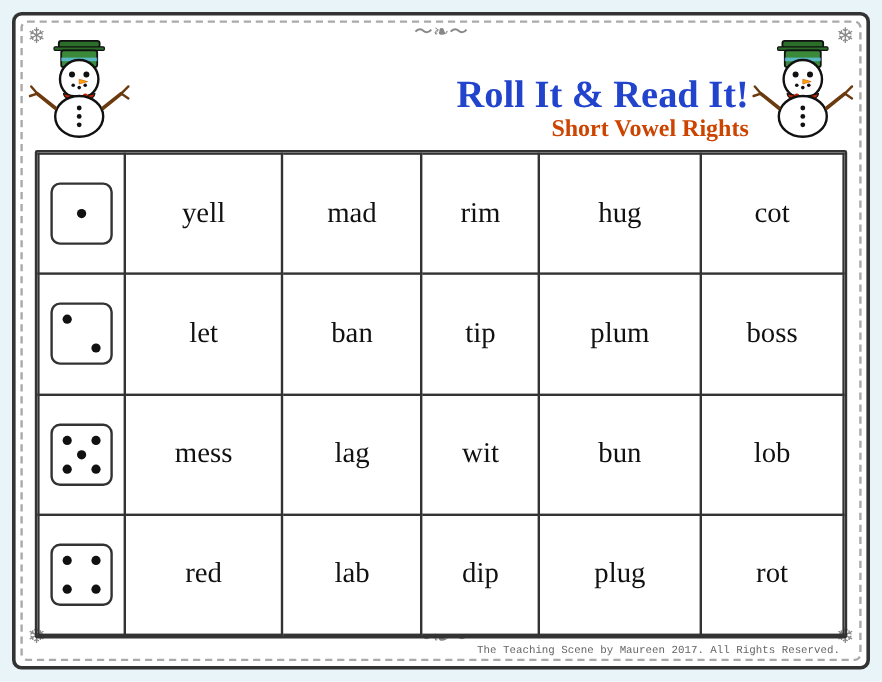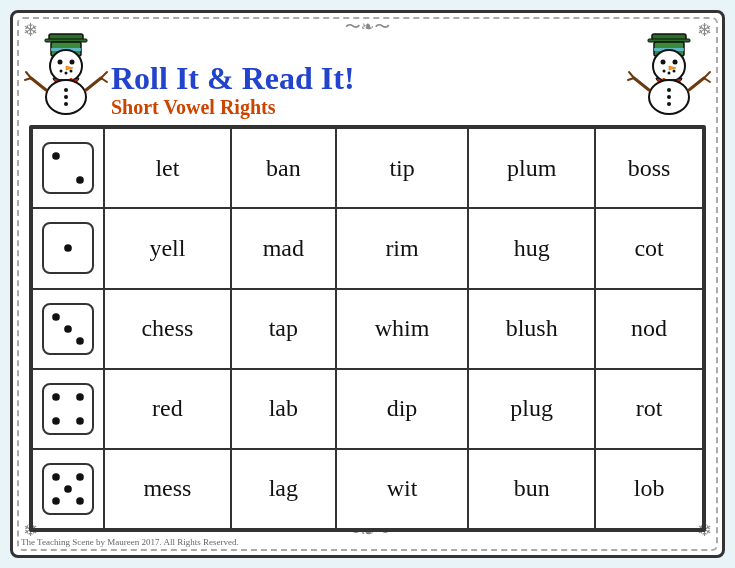--- a/index.html
+++ b/index.html
@@ -48,21 +48,21 @@
     }
 
     .snowman-left, .snowman-right {
       width: 90px;
       height: 85px;
       flex-shrink: 0;
     }
 
     .header-text {
       flex: 1;
-      text-align: left;
+      text-align: right;
       margin-top: 36px;
     }
 
     .title {
       font-size: 32px;
       font-weight: bold;
       color: #2244cc;
       font-family: 'Comic Sans MS', cursive;
       line-height: 1.1;
     }
@@ -97,25 +97,25 @@
       color: #111;
       padding: 2px 4px;
       height: 73px;
     }
 
     td:first-child {
       width: 72px;
     }
 
     .footer-text {
-      text-align: left;
+      text-align: right;
       font-size: 9px;
       color: #666;
       padding: 1px 14px 0 0;
-      font-family: Liberation Serif, serif;
+      font-family: Liberation Mono, monospace;
       z-index: 1;
     }
 
     
     .snowman-svg {
       width: 100%;
       height: 100%;
     }
 
     
@@ -231,89 +231,75 @@
         <line x1="80" y1="48" x2="86" y2="42" stroke="#6b3a0f" stroke-width="2" stroke-linecap="round"></line>
         <line x1="80" y1="48" x2="86" y2="52" stroke="#6b3a0f" stroke-width="2" stroke-linecap="round"></line>
       </svg>
     </div>
   </div>
 
   <div class="table-wrapper">
     <table>
       <tbody id="table-body">
       <tr>
-            <td>
-              <svg viewBox="0 0 100 100" width="52" height="52" style="border:2.5px solid #333;border-radius:8px;background:white;display:block;margin:auto;">
-      <circle cx="25" cy="25" r="8" fill="#111"></circle>
-                <circle cx="75" cy="75" r="8" fill="#111"></circle>
-    </svg>
-            </td>
-            <td>let</td>
-            <td>ban</td>
-            <td>tip</td>
-            <td>plum</td>
-            <td>boss</td>
-          </tr>
-          <tr>
             <td>
               <svg viewBox="0 0 100 100" width="52" height="52" style="border:2.5px solid #333;border-radius:8px;background:white;display:block;margin:auto;">
       <circle cx="50" cy="50" r="8" fill="#111"></circle>
     </svg>
             </td>
             <td>yell</td>
             <td>mad</td>
             <td>rim</td>
             <td>hug</td>
             <td>cot</td>
           </tr>
           <tr>
             <td>
               <svg viewBox="0 0 100 100" width="52" height="52" style="border:2.5px solid #333;border-radius:8px;background:white;display:block;margin:auto;">
       <circle cx="25" cy="25" r="8" fill="#111"></circle>
-                <circle cx="50" cy="50" r="8" fill="#111"></circle>
                 <circle cx="75" cy="75" r="8" fill="#111"></circle>
     </svg>
             </td>
-            <td>chess</td>
-            <td>tap</td>
-            <td>whim</td>
-            <td>blush</td>
-            <td>nod</td>
-          </tr>
-          <tr>
-            <td>
-              <svg viewBox="0 0 100 100" width="52" height="52" style="border:2.5px solid #333;border-radius:8px;background:white;display:block;margin:auto;">
-      <circle cx="25" cy="25" r="8" fill="#111"></circle>
-                <circle cx="75" cy="25" r="8" fill="#111"></circle>
-                <circle cx="25" cy="75" r="8" fill="#111"></circle>
-                <circle cx="75" cy="75" r="8" fill="#111"></circle>
-    </svg>
-            </td>
-            <td>red</td>
-            <td>lab</td>
-            <td>dip</td>
-            <td>plug</td>
-            <td>rot</td>
+            <td>let</td>
+            <td>ban</td>
+            <td>tip</td>
+            <td>plum</td>
+            <td>boss</td>
           </tr>
           <tr>
             <td>
               <svg viewBox="0 0 100 100" width="52" height="52" style="border:2.5px solid #333;border-radius:8px;background:white;display:block;margin:auto;">
       <circle cx="25" cy="25" r="8" fill="#111"></circle>
                 <circle cx="75" cy="25" r="8" fill="#111"></circle>
                 <circle cx="50" cy="50" r="8" fill="#111"></circle>
                 <circle cx="25" cy="75" r="8" fill="#111"></circle>
                 <circle cx="75" cy="75" r="8" fill="#111"></circle>
     </svg>
             </td>
             <td>mess</td>
             <td>lag</td>
             <td>wit</td>
             <td>bun</td>
             <td>lob</td>
           </tr>
+          <tr>
+            <td>
+              <svg viewBox="0 0 100 100" width="52" height="52" style="border:2.5px solid #333;border-radius:8px;background:white;display:block;margin:auto;">
+      <circle cx="25" cy="25" r="8" fill="#111"></circle>
+                <circle cx="75" cy="25" r="8" fill="#111"></circle>
+                <circle cx="25" cy="75" r="8" fill="#111"></circle>
+                <circle cx="75" cy="75" r="8" fill="#111"></circle>
+    </svg>
+            </td>
+            <td>red</td>
+            <td>lab</td>
+            <td>dip</td>
+            <td>plug</td>
+            <td>rot</td>
+          </tr>
         </tbody>
     </table>
   </div>
 
   <div class="footer-text">The Teaching Scene by Maureen 2017. All Rights Reserved.</div>
 
   <span class="corner-deco bl">❄</span>
   <span class="bottom-deco">〜❧〜</span>
   <span class="corner-deco br">❄</span>
 </div>

